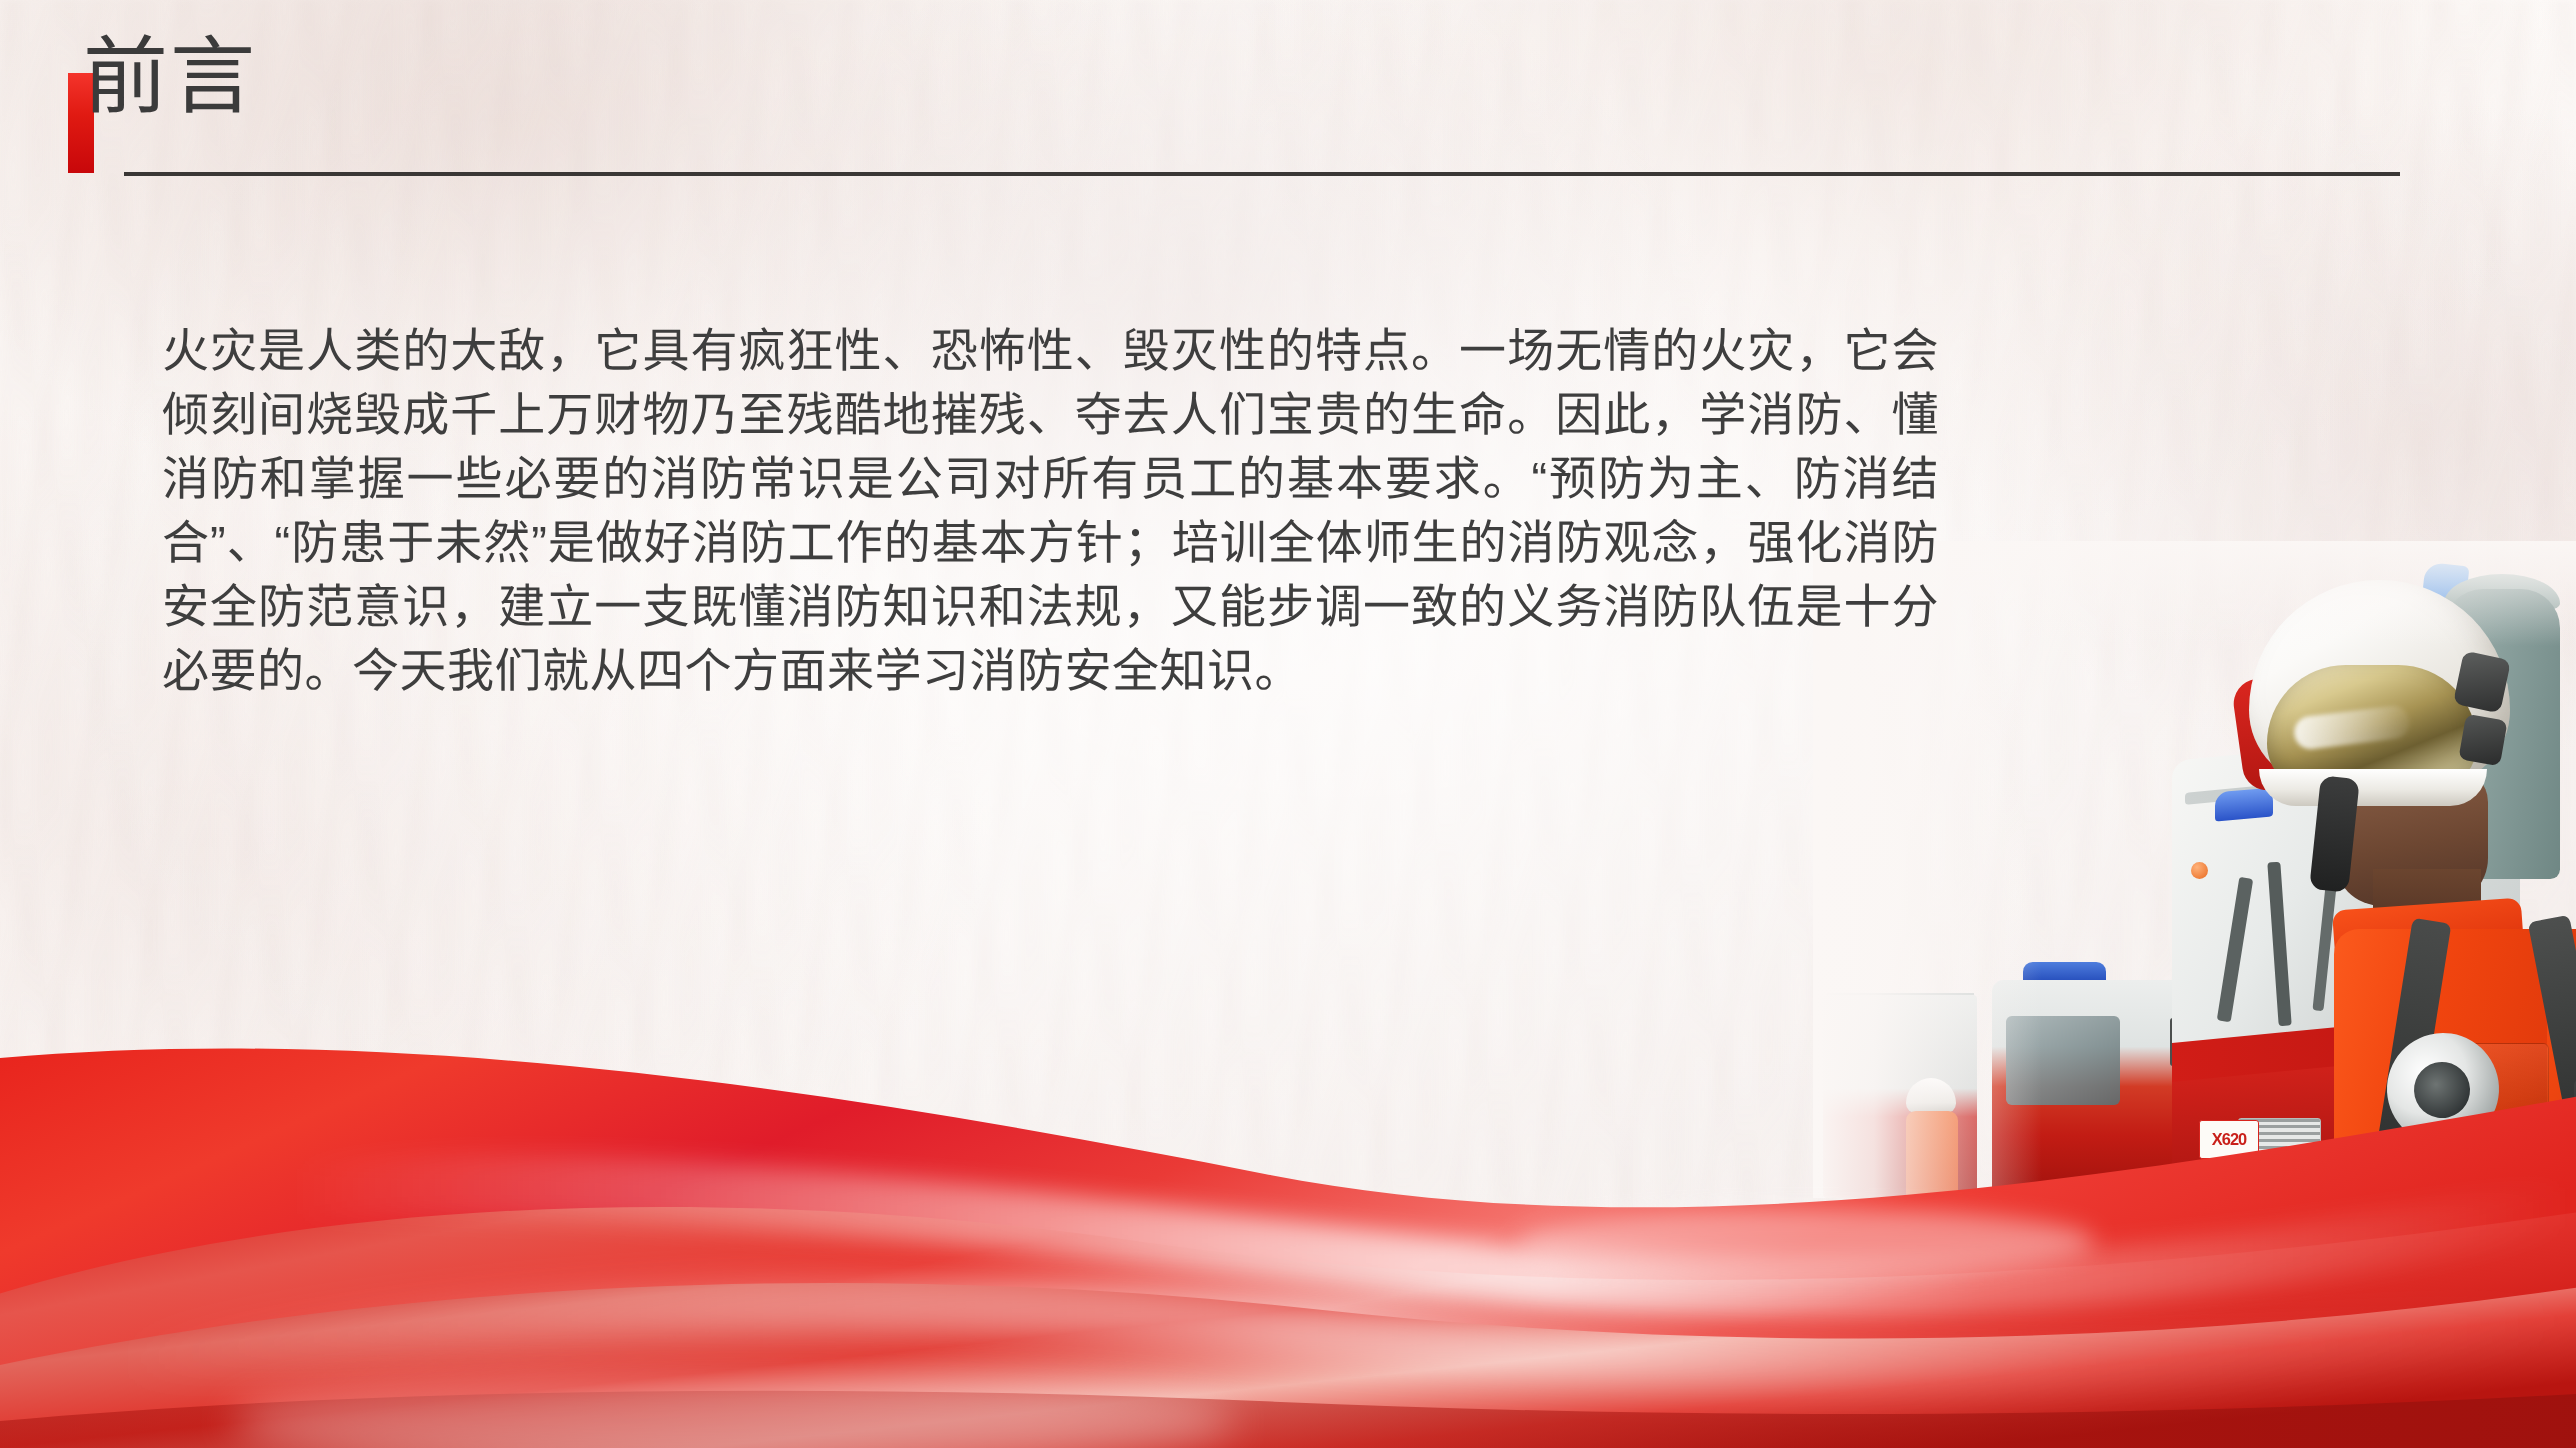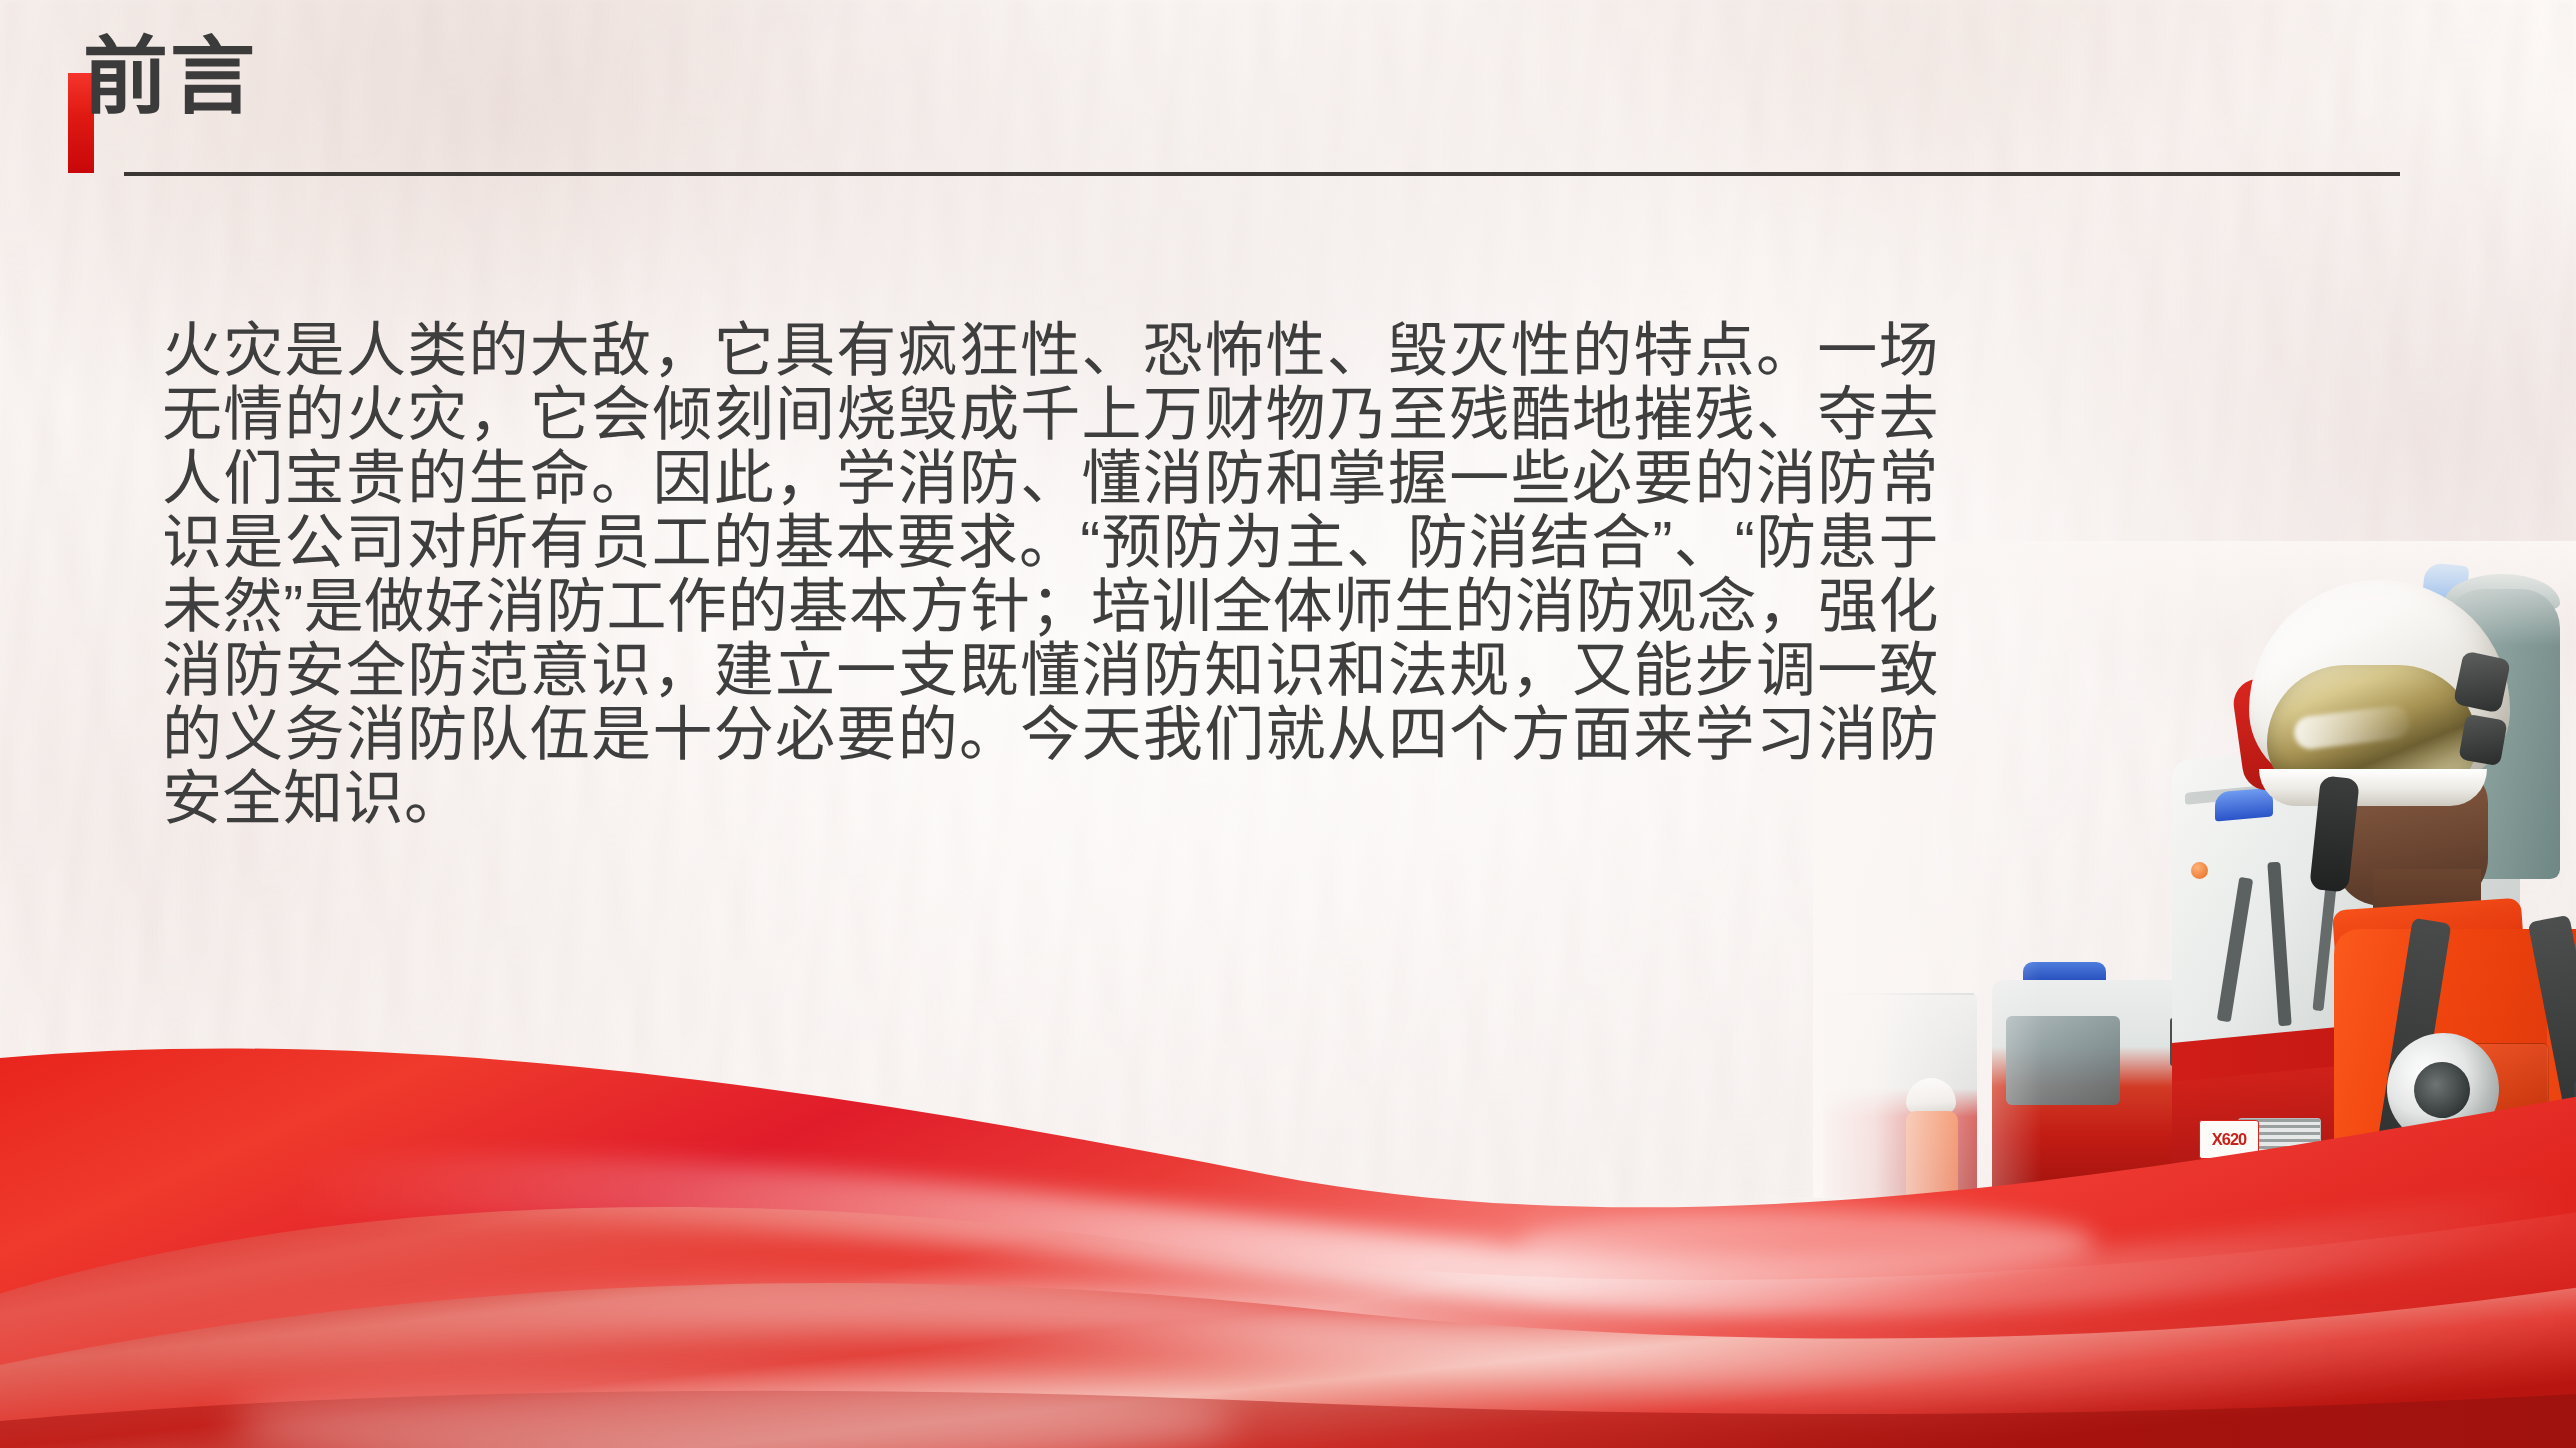--- a/index.html
+++ b/index.html
@@ -69,38 +69,38 @@
     position:absolute;
     left:68px; top:73px;
     width:26px; height:100px;
     background: linear-gradient(180deg, #f4342b 0%, #e01a12 42%, #c8070a 100%);
   }
   .title-text {
     position:absolute;
     left:83px; top:34px;
     font-size:85px;
     line-height:1;
-    font-weight:700;
+    font-weight:400;
     color:#3b3b3b;
     letter-spacing:1.9px;
     white-space:nowrap;
   }
   .title-rule {
     position:absolute;
     left:124px; top:172px;
     width:2276px; height:3.9px;
     background:#3a3735;
   }
 
   
   .body-text {
     position:absolute;
     left:162px; top:319px;
     width:1777px;
-    font-size:60px;
+    font-size:47px;
     line-height:64px;
     color:#3e3e3e;
     letter-spacing:0.5px;
     text-align:justify;
     text-justify:inter-character;
     z-index:5;
   }
 
   
   .photo {

